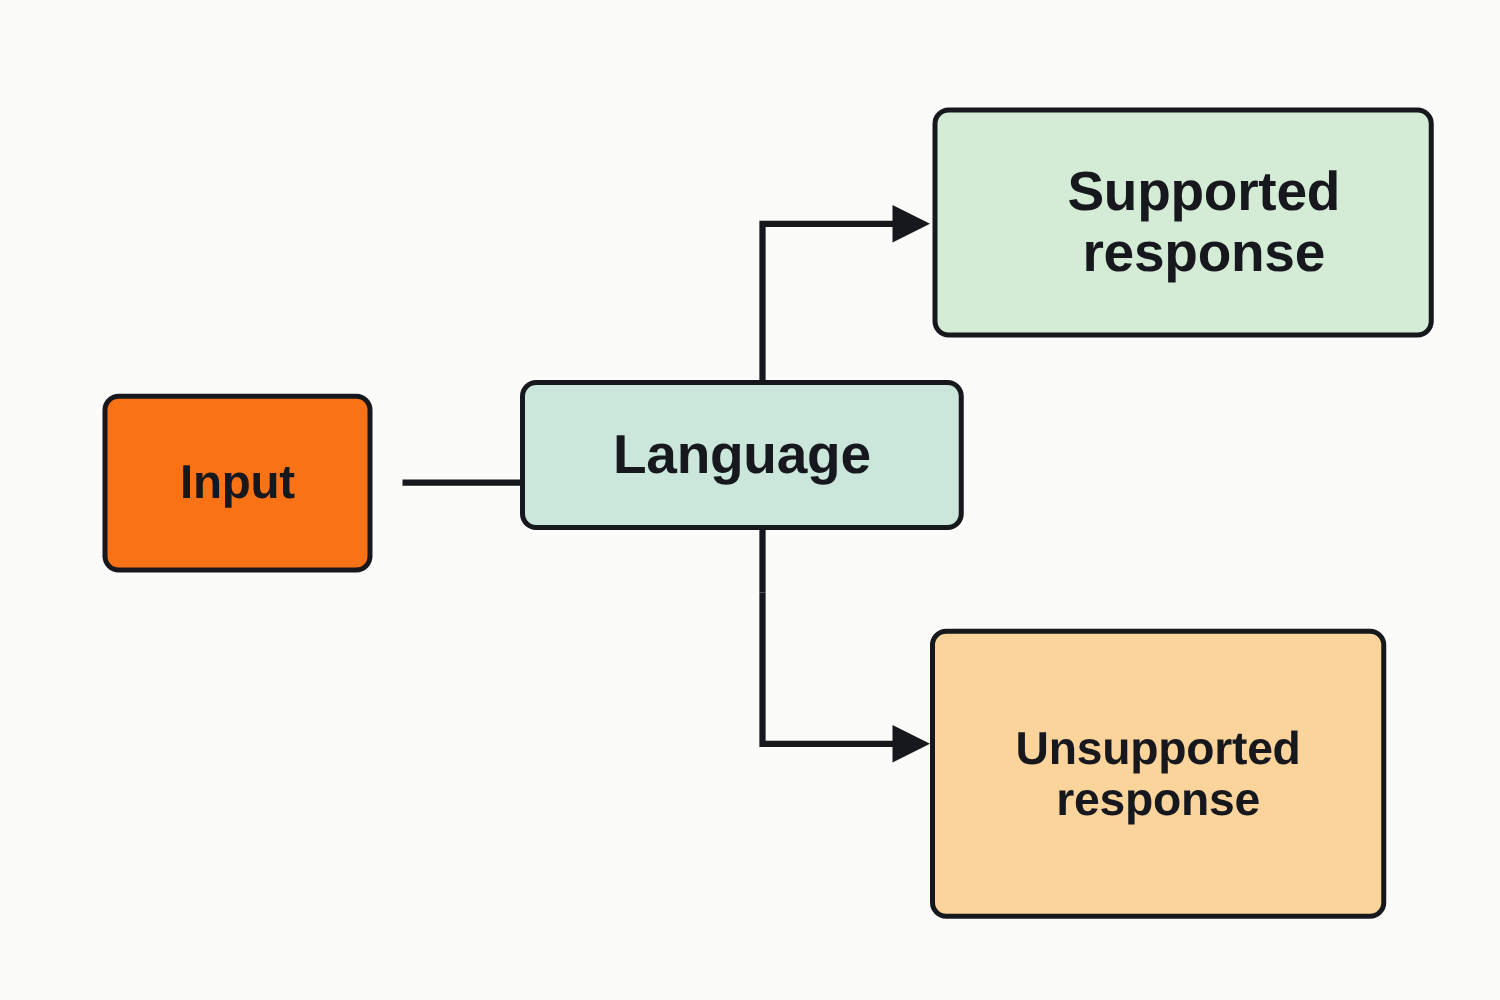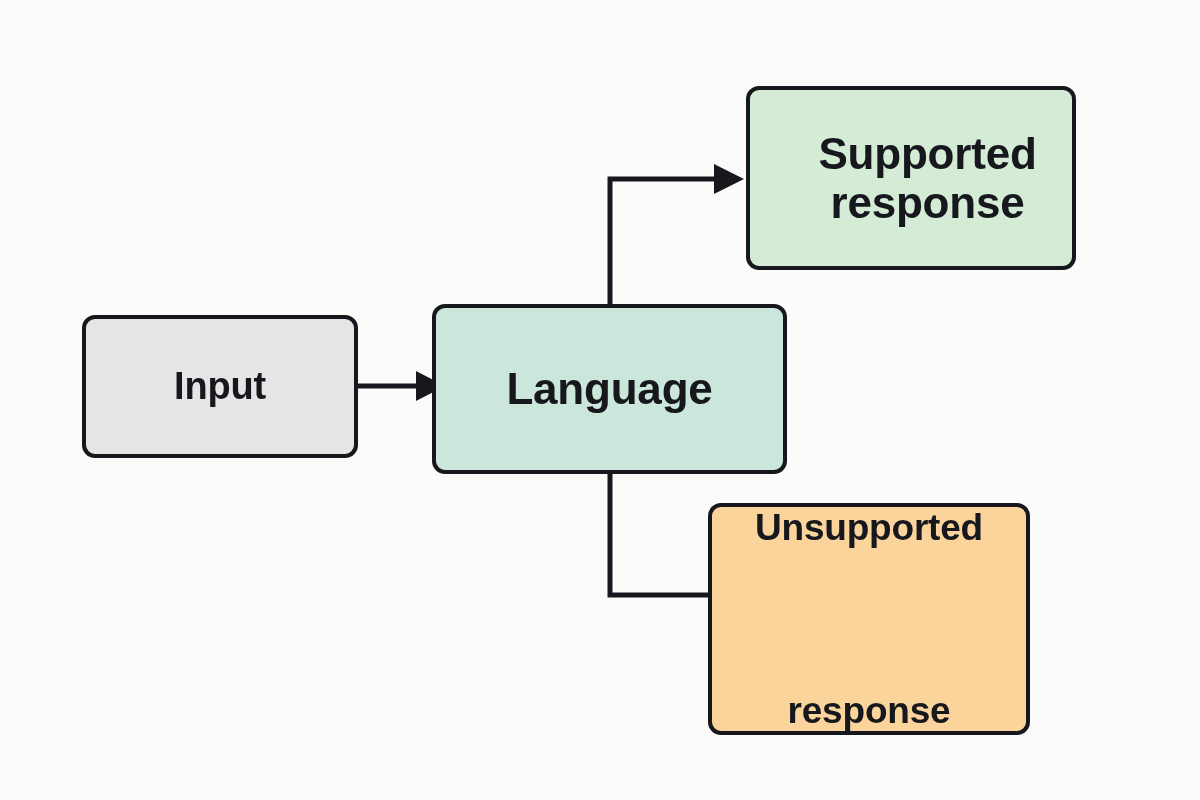--- a/index.html
+++ b/index.html
@@ -34,64 +34,63 @@
     text-align: center;
     color: #16181d;
     line-height: 1.12;
     letter-spacing: -0.2px;
   }
 
   
   #node-input {
     left: 82px;
     top: 315px;
-    width: 276px;
+    width: 216px;
     height: 143px;
-    background: #e5e5e5;
+    background: #f97316;
   }
   #node-input .node-line {
     font-size: 38px;
     font-weight: 700;
   }
 
   
   #node-language-model {
-    left: 432px;
+    left: 416px;
     top: 304px;
     width: 355px;
-    height: 170px;
+    height: 120px;
     background: #cbe7dc;
   }
   #node-language-model .node-line {
     font-size: 44px;
     font-weight: 700;
   }
 
   
   #node-supported {
     left: 746px;
     top: 86px;
-    width: 330px;
+    width: 401px;
     height: 184px;
     background: #d4ecd5;
     padding-left: 33px;
   }
   #node-supported .node-line {
     font-size: 44px;
     font-weight: 700;
   }
 
   
   #node-unsupported {
-    left: 708px;
+    left: 744px;
     top: 503px;
-    width: 322px;
+    width: 365px;
     height: 232px;
     background: #fbd49c;
-    justify-content: space-between;
   }
   #node-unsupported .node-line {
     font-size: 37px;
     font-weight: 700;
   }
   #node-unsupported .node-line-sub {
     font-size: 31px;
     font-weight: 400;
     letter-spacing: -0.3px;
   }

